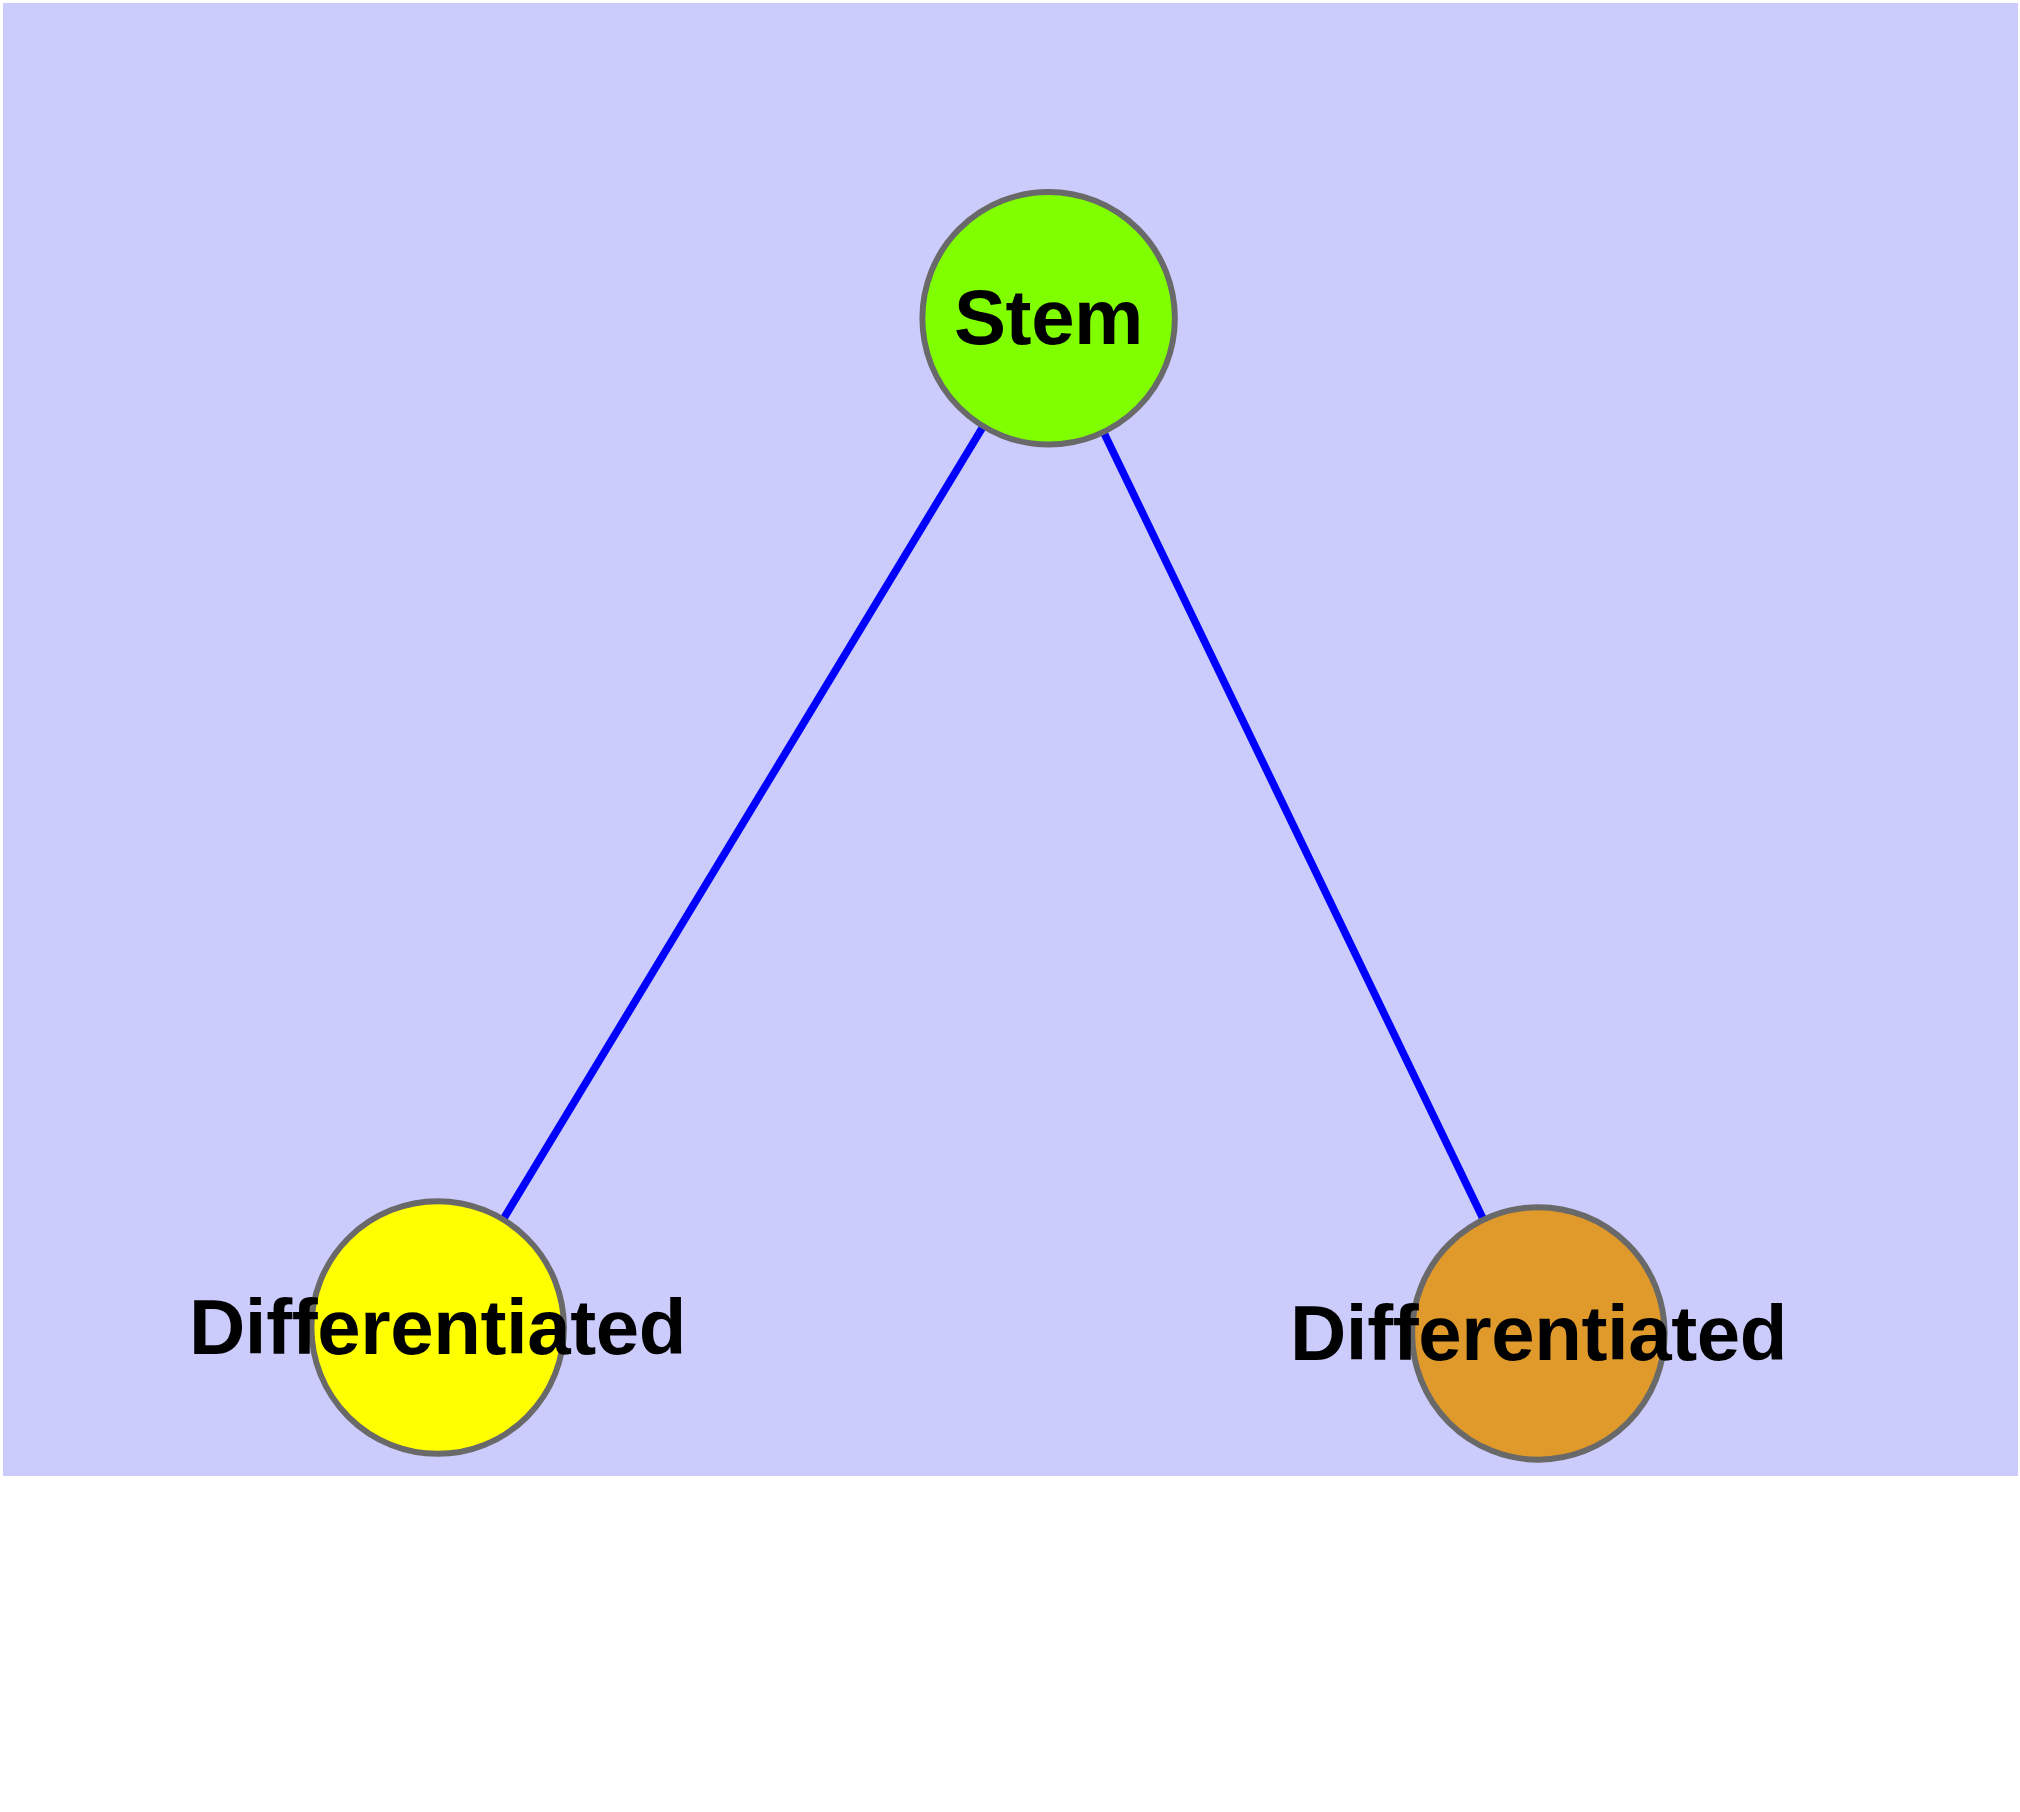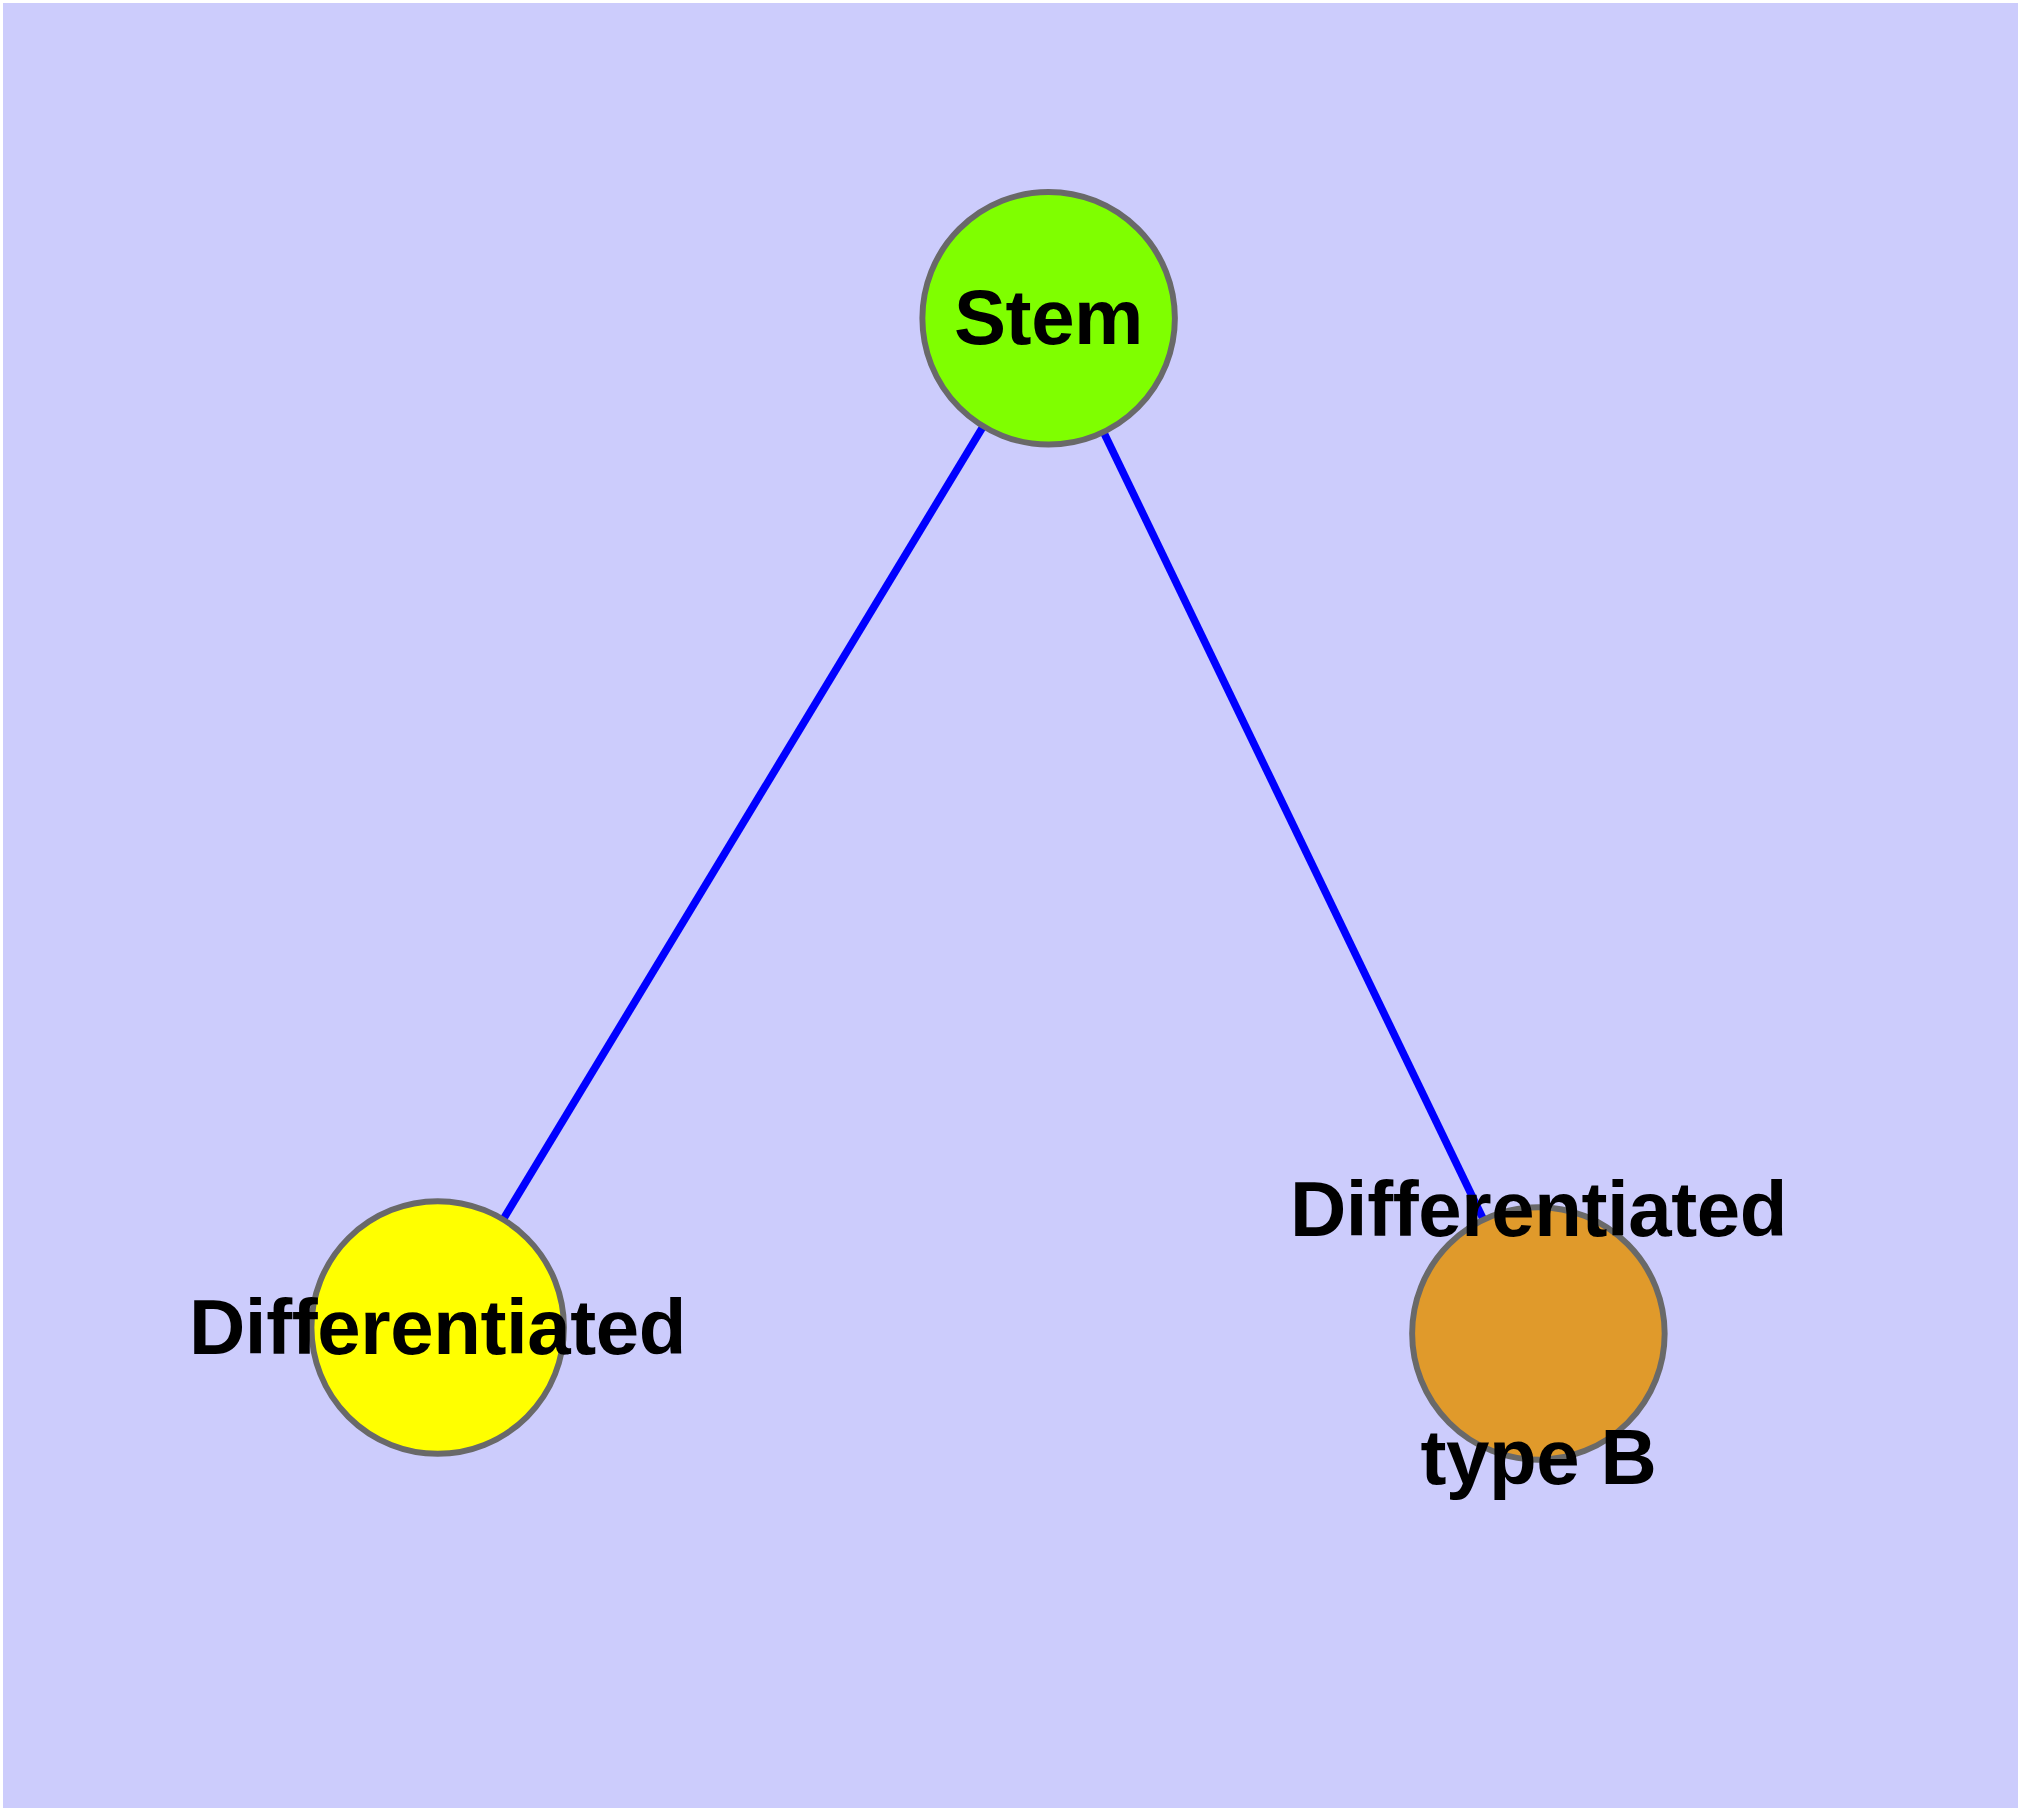--- a/index.html
+++ b/index.html
@@ -3,21 +3,21 @@
 <meta charset="utf-8">
 <style>
   html, body {
     margin: 0;
     padding: 0;
     background: #ffffff;
   }
   #stage {
     position: relative;
     width: 2021px;
-    height: 1812px;
+    height: 1476px;
     background: #ffffff;
     overflow: hidden;
     font-family: "Liberation Sans", sans-serif;
   }
   #canvas {
     position: absolute;
     left: 2.5px;
     top: 2.5px;
     width: 2015px;
     height: 1805px;
@@ -69,18 +69,17 @@
     <div class="node-label" style="left:1046px; top:315px;">
       <div>Stem</div>
     </div>
 
     <div class="node-label" style="left:435px; top:1325px;">
       <div>Differentiated</div>
     </div>
 
     <div class="node-label" style="left:1536px; top:1331px;">
       <div>Differentiated</div>
-      <div>type B</div>
     </div>
 
   </div>
 </div>
 
 
 </body></html>

